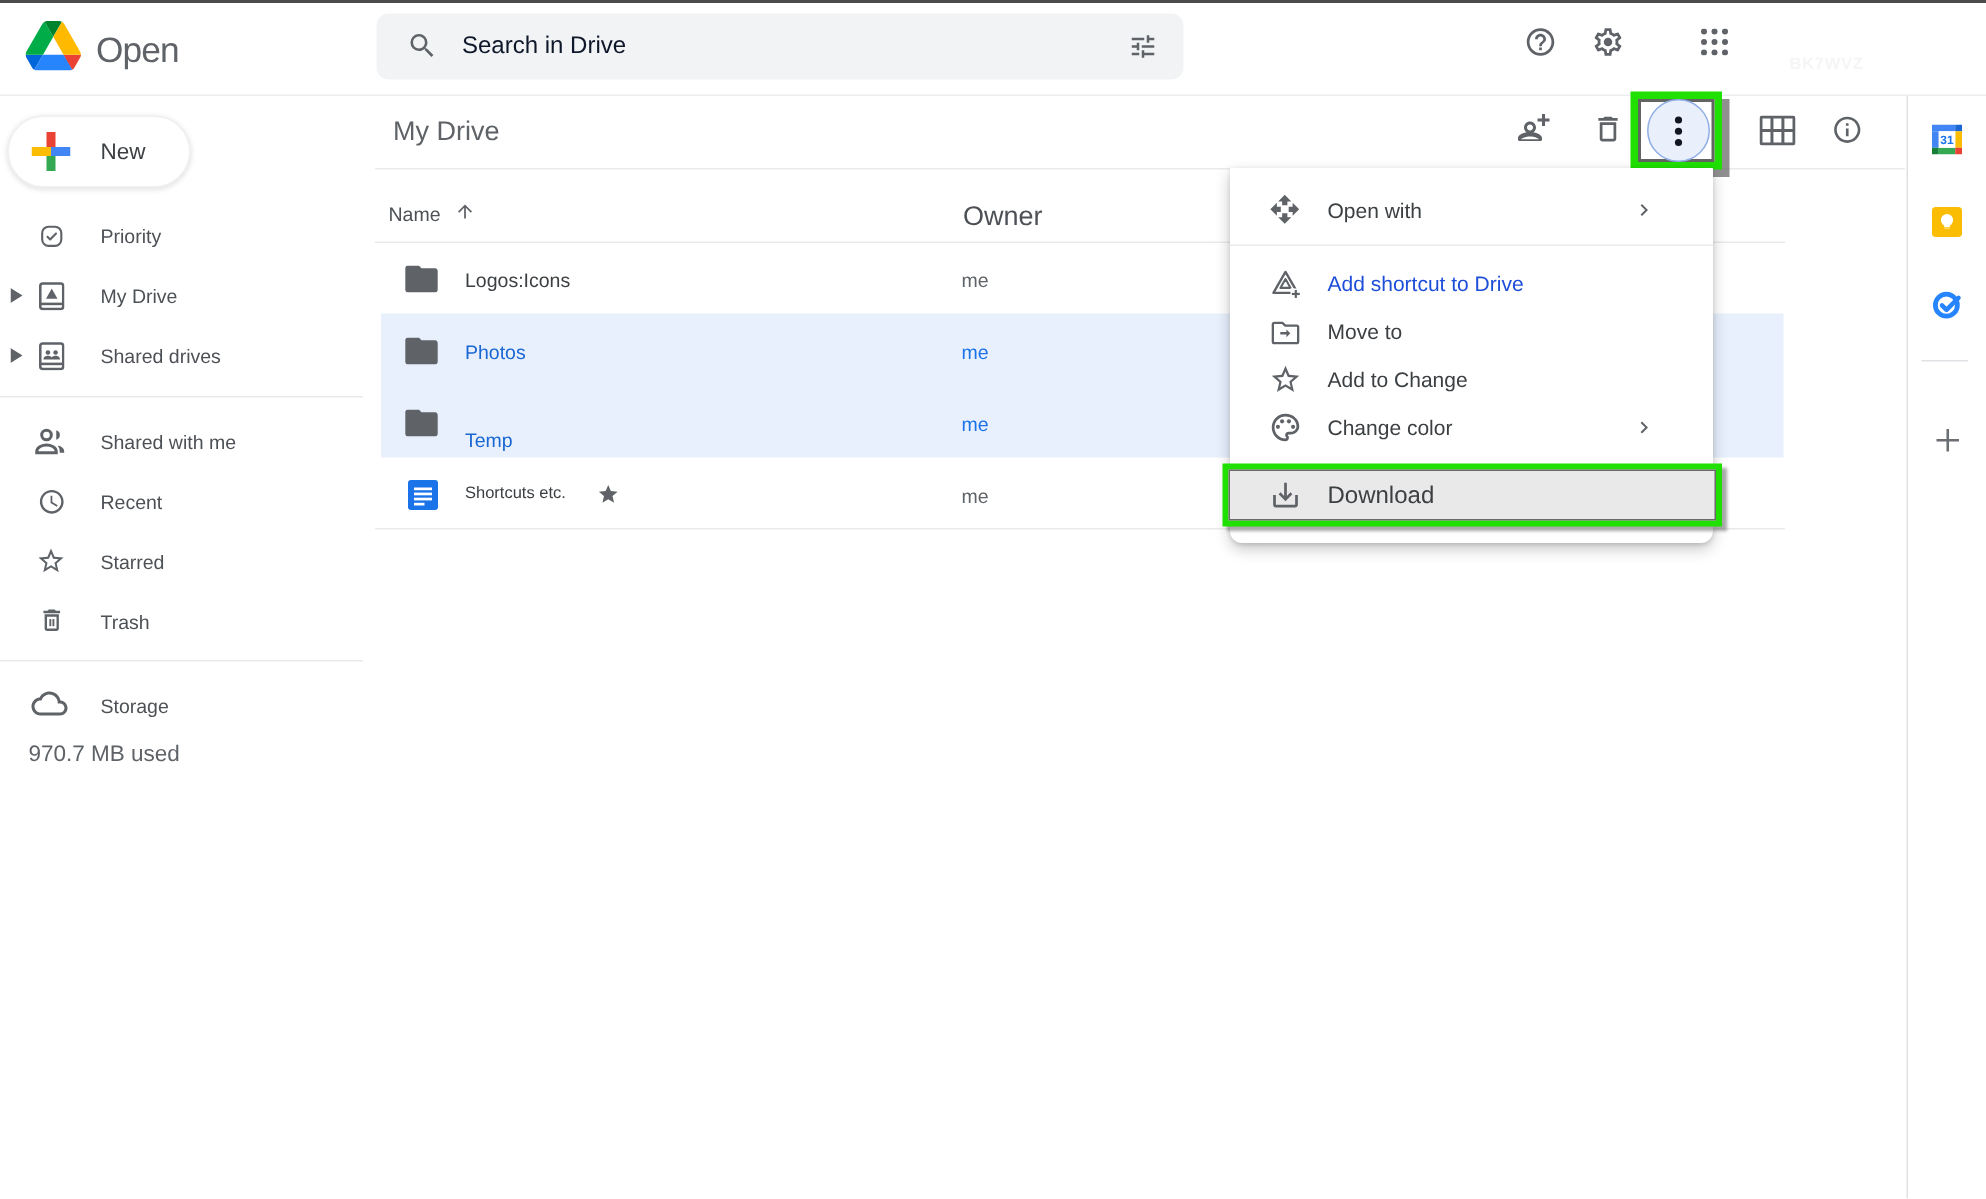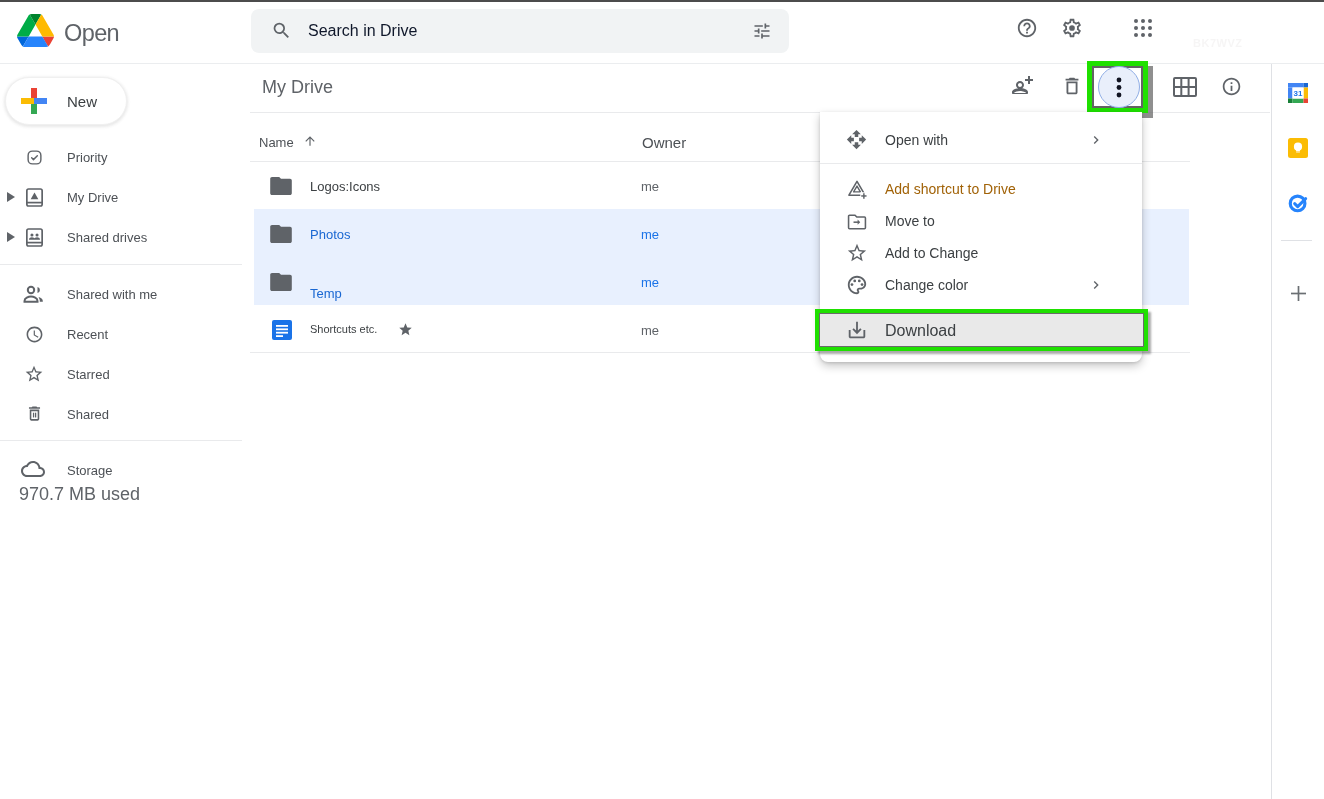--- a/index.html
+++ b/index.html
@@ -108,29 +108,29 @@
 <svg class="abs" style="left:24px;top:364px" width="20" height="20" viewBox="0 0 24 24" fill="#5f6368">
     <path d="M22 9.24l-7.19-.62L12 2 9.19 8.63 2 9.24l5.46 4.73L5.82 21 12 17.27 18.18 21l-1.63-7.03L22 9.24zM12 15.4l-3.76 2.27 1-4.28-3.32-2.88 4.38-.38L12 6.1l1.71 4.04 4.38.38-3.32 2.88 1 4.28L12 15.4z"></path>
   </svg>
 <div class="abs" style="left:67px;top:367px;font-size:13px;color:#4d5156">Starred</div>
 
 <svg class="abs" style="left:25px;top:404px" width="19" height="19" viewBox="0 0 24 24" fill="#5f6368">
     <path d="M6 19c0 1.1.9 2 2 2h8c1.1 0 2-.9 2-2V7H6v12zM8 9h8v10H8V9zm7.5-5l-1-1h-5l-1 1H5v2h14V4h-3.5z"></path>
     <rect x="10" y="11" width="1.6" height="6"></rect>
     <rect x="12.6" y="11" width="1.6" height="6"></rect>
   </svg>
-<div class="abs" style="left:67px;top:407px;font-size:13px;color:#4d5156">Shared</div>
+<div class="abs" style="left:67px;top:407px;font-size:13px;color:#4d5156">Trash</div>
 
 <div class="abs" style="left:0;top:440px;width:242px;height:1px;background:#e9eaec"></div>
 
 <svg class="abs" style="left:20px;top:459px" width="26" height="20" viewBox="0 2 24 20" fill="#5f6368">
     <path d="M19.35 10.04C18.67 6.59 15.64 4 12 4 9.11 4 6.6 5.64 5.35 8.04 2.34 8.36 0 10.91 0 14c0 3.31 2.69 6 6 6h13c2.76 0 5-2.24 5-5 0-2.64-2.05-4.78-4.65-4.96zM19 18H6c-2.21 0-4-1.79-4-4s1.79-4 4-4h.71C7.37 7.69 9.48 6 12 6c3.04 0 5.5 2.46 5.5 5.5v.5H19c1.66 0 3 1.34 3 3s-1.34 3-3 3z"></path>
   </svg>
 <div class="abs" style="left:67px;top:463px;font-size:13px;color:#4d5156">Storage</div>
-<div class="abs" style="left:19px;top:484px;font-size:18px;color:#5f6368">970.7 MB used</div>
+<div class="abs" style="left:19px;top:494px;font-size:15px;color:#5f6368">970.7 MB used</div>
 
 <div class="abs" style="left:262px;top:77px;font-size:18px;color:#5f6368">My Drive</div>
 <div class="abs" style="left:250px;top:112px;width:1020px;height:1px;background:#e9eaec"></div>
 
 <svg class="abs" style="left:1011px;top:74px" width="24" height="24" viewBox="0 0 24 24" fill="#5f6368">
     <path d="M22 5v2h-3v3h-2V7h-3V5h3V2h2v3h3zM13 11c0-2.21-1.79-4-4-4s-4 1.79-4 4 1.79 4 4 4 4-1.79 4-4zm-2 0c0 1.1-.9 2-2 2s-2-.9-2-2 .9-2 2-2 2 .9 2 2zm6 8v-1c0-2.66-5.33-4-8-4s-8 1.34-8 4v1c0 .55.45 1 1 1h14c.55 0 1-.45 1-1zm-13.99-.11c.22-.72 3.31-1.89 6-1.89s5.77 1.17 6 1.89H3.01z"></path>
   </svg>
 <svg class="abs" style="left:1061px;top:75px" width="22" height="22" viewBox="0 0 24 24" fill="#5f6368">
     <path d="M6 19c0 1.1.9 2 2 2h8c1.1 0 2-.9 2-2V7H6v12zM8 9h8v10H8V9zm7.5-5l-1-1h-5l-1 1H5v2h14V4h-3.5z"></path>
   </svg>
@@ -151,21 +151,21 @@
     <line x1="1" y1="10" x2="23" y2="10"></line>
   </svg>
 <svg class="abs" style="left:1221px;top:76px" width="21" height="21" viewBox="0 0 24 24" fill="#5f6368">
     <path d="M11 7h2v2h-2zm0 4h2v6h-2zm1-9C6.48 2 2 6.48 2 12s4.48 10 10 10 10-4.48 10-10S17.52 2 12 2zm0 18c-4.41 0-8-3.59-8-8s3.59-8 8-8 8 3.59 8 8-3.59 8-8 8z"></path>
   </svg>
 
 <div class="abs" style="left:259px;top:135px;font-size:13px;color:#4d5156">Name</div>
 <svg class="abs" style="left:303px;top:134px" width="14" height="14" viewBox="0 0 24 24" fill="#5f6368">
     <path d="M4 12l1.41 1.41L11 7.83V20h2V7.83l5.58 5.59L20 12l-8-8-8 8z"></path>
   </svg>
-<div class="abs" style="left:642px;top:134px;font-size:15px;color:#4d5156">Owner</div>
+<div class="abs" style="left:642px;top:134px;font-size:18px;color:#4d5156">Owner</div>
 <div class="abs" style="left:250px;top:161px;width:940px;height:1px;background:#e9eaec"></div>
 
 <div class="abs" style="left:254px;top:209px;width:935px;height:96px;background:#e8f0fe"></div>
 
 <svg class="abs" style="left:270px;top:177px" width="22" height="18" viewBox="0 0 24 20" fill="#5f6368">
     <path d="M10 0H2C.9 0 .01.9.01 2L0 18c0 1.1.9 2 2 2h20c1.1 0 2-.9 2-2V4c0-1.1-.9-2-2-2H12l-2-2z"></path>
   </svg>
 <div class="abs" style="left:310px;top:179px;font-size:13px;color:#3c4043">Logos:Icons</div>
 <div class="abs" style="left:641px;top:179px;font-size:13px;color:#5f6368">me</div>
 
@@ -208,21 +208,21 @@
 
 <div class="abs" style="left:820px;top:163px;width:322px;height:1px;background:#e9eaec"></div>
 
 <svg class="abs" style="left:846px;top:178px" width="22" height="22" viewBox="0 0 24 24" fill="none" stroke="#5f6368" stroke-width="1.7" stroke-linejoin="round">
     <path d="M12 3.6 L20.8 18.8 H3.2 Z"></path>
     <path d="M12 8.8 L15.7 15.2 H8.3 Z" stroke-width="1.5"></path>
     <rect x="15.6" y="15.6" width="8.4" height="8.4" fill="#fff" stroke="none"></rect>
     <line x1="16.6" y1="19.6" x2="22.4" y2="19.6" stroke-width="1.6"></line>
     <line x1="19.5" y1="16.7" x2="19.5" y2="22.5" stroke-width="1.6"></line>
   </svg>
-<div class="abs" style="left:885px;top:181px;font-size:14px;color:#a16207">Add shortcut to Drive</div>
+<div class="abs" style="left:885px;top:181px;font-size:14px;color:#1d4ed8">Add shortcut to Drive</div>
 
 <svg class="abs" style="left:846px;top:211px" width="22" height="22" viewBox="0 0 24 24" fill="none" stroke="#5f6368" stroke-width="1.7">
     <path d="M20.2 6.6h-8.4l-2-2H3.8c-.55 0-1 .45-1 1v12.8c0 .55.45 1 1 1h16.4c.55 0 1-.45 1-1V7.6c0-.55-.45-1-1-1z"></path>
     <line x1="8.2" y1="12.2" x2="13.5" y2="12.2"></line>
     <path d="M12.7 9.4 L15.5 12.2 L12.7 15 Z" fill="#5f6368" stroke="none"></path>
   </svg>
 <div class="abs" style="left:885px;top:213px;font-size:14px;color:#3c4043">Move to</div>
 
 <svg class="abs" style="left:846px;top:242px" width="22" height="22" viewBox="0 0 24 24" fill="#5f6368">
     <path d="M22 9.24l-7.19-.62L12 2 9.19 8.63 2 9.24l5.46 4.73L5.82 21 12 17.27 18.18 21l-1.63-7.03L22 9.24zM12 15.4l-3.76 2.27 1-4.28-3.32-2.88 4.38-.38L12 6.1l1.71 4.04 4.38.38-3.32 2.88 1 4.28L12 15.4z"></path>

